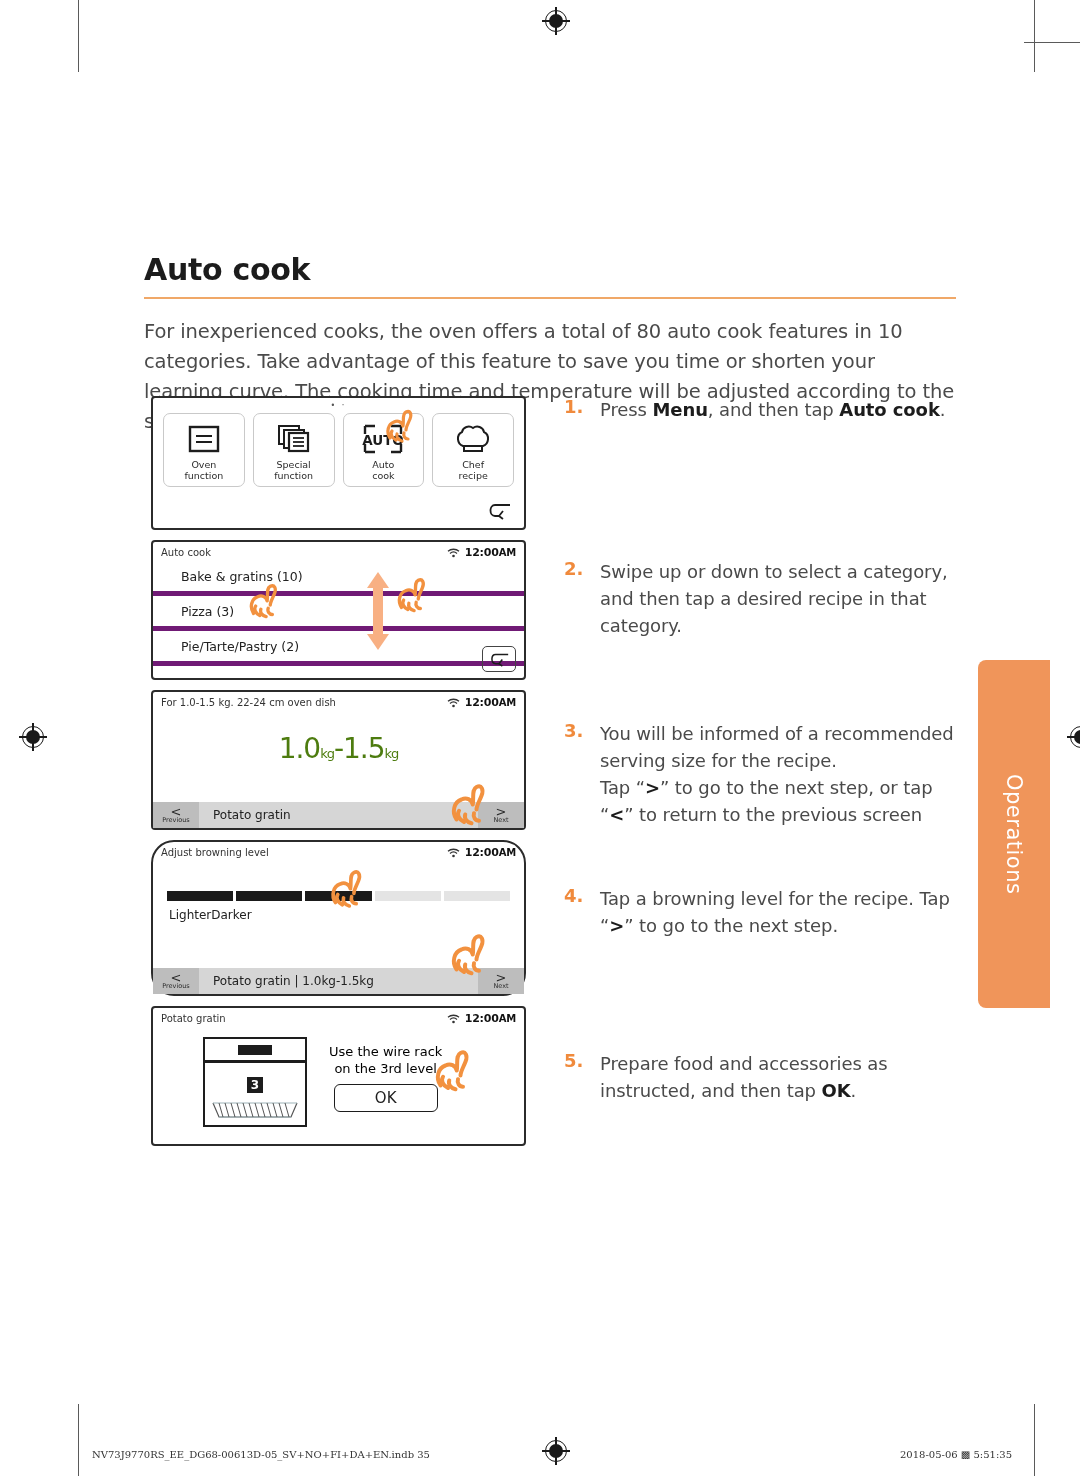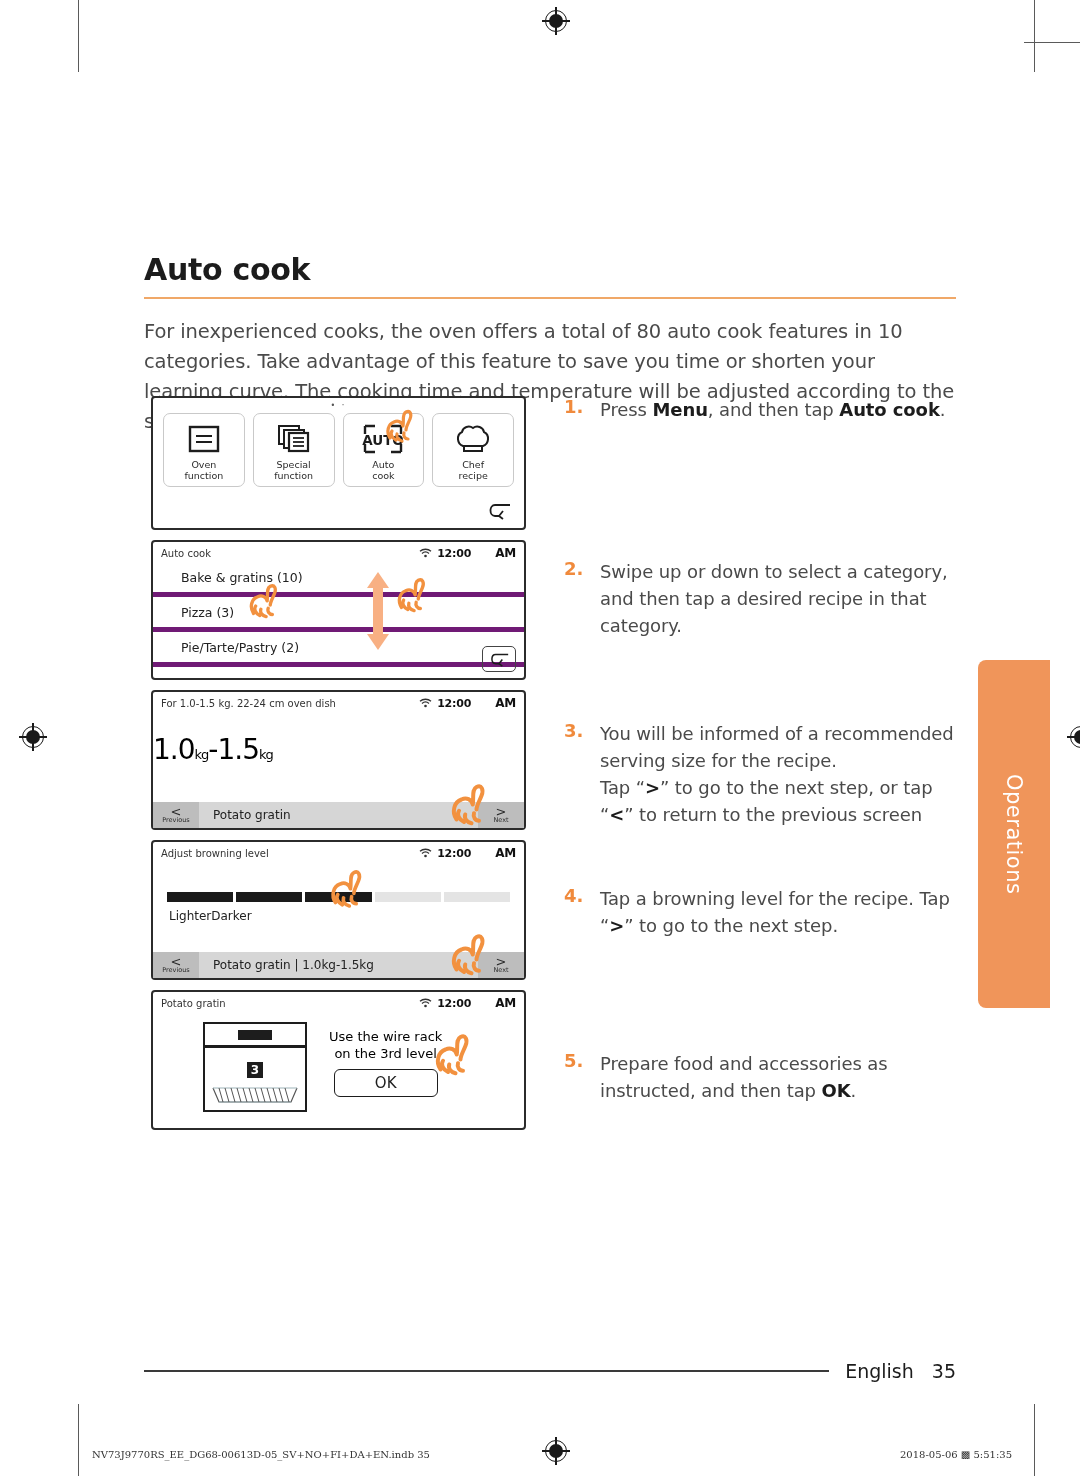--- a/index.html
+++ b/index.html
@@ -68,56 +68,56 @@
   .back-ico { position:absolute; right:12px; bottom:4px; }
 
   
   #panel-list { height:140px; }
   .scr-head {
     display:flex; align-items:center; justify-content:space-between;
     padding:4px 8px 2px 8px; font-size:10px; color:#333;
   }
   .scr-head .right { display:flex; align-items:center; gap:5px; }
   .clock { font-size:11px; font-weight:bold; color:#111; letter-spacing:-0.2px; }
-  .clock .ampm { font-size:12px; font-weight:bold;padding-left:24px; }
+  .clock .ampm { font-size:10px; font-weight:bold; }
   .list-row {
     height:35px; display:flex; align-items:center;
     padding-left:28px; font-size:12.5px; color:#222;
     border-bottom:5px solid #701a75;
   }
   .list-row:last-child { border-bottom:none; }
   .swipe-arrow { position:absolute; left:212px; top:30px; }
   .back-box {
     position:absolute; right:8px; bottom:6px; width:34px; height:26px;
     border:1px solid #444; border-radius:5px;
     display:flex; align-items:center; justify-content:center;
   }
 
   
   #panel-size { height:140px; }
   .size-big {
-    display:flex; align-items:center; justify-content:flex-start;
-    height:74px; font-size:28px; color:#000000; letter-spacing:-1px;
+    display:flex; align-items:center; justify-content:center;
+    height:74px; font-size:28px; color:#4d7c0f; letter-spacing:-1px;
   }
   .size-big .unit { font-size:13px;margin-top:11px; }
   .navbar {
     position:absolute; left:0; right:0; bottom:0; height:26px;
     background:#d6d6d6; display:flex; align-items:center;
   }
   .nav-prev, .nav-next {
     width:46px; height:26px; background:#bdbdbd;
     display:flex; flex-direction:column; align-items:center; justify-content:center;
     color:#2a2a2a;
   }
   .nav-prev .chev, .nav-next .chev { font-size:13px; line-height:11px; }
   .nav-prev .cap, .nav-next .cap { font-size:6.5px; line-height:7px; }
   .nav-title { flex:1; padding-left:14px; font-size:12px; color:#222; }
 
   
-  #panel-brown { height:140px; }
+  #panel-brown { height:156px;border-radius:23px; }
   .brown-bar { display:flex; gap:3px; padding:0 14px; margin-top:30px; }
   .seg { height:10px; flex:1; background:#e4e4e4; }
   .seg.on { background:#1a1a1a; }
   .brown-labels {
     display:flex; justify-content:flex-start;
     padding:7px 16px 0 16px; font-size:12px; color:#222;
   }
 
   
   #panel-rack { height:140px; }
@@ -483,22 +483,17 @@
     <div class="step" style="top:654px;">
       <div class="num">5.</div>
       <div class="txt">Prepare food and accessories as instructed, and then tap <b>OK</b>.</div>
     </div>
   </div>
 
   <div class="sidetab">
     <span>Operations</span>
   </div>
 
-  <div class="footer">
-    <div class="rule"></div>
-    <div class="lang">English</div>
-    <div class="pg">35</div>
-  </div>
 
   <div class="prn" id="prn-file">NV73J9770RS_EE_DG68-00613D-05_SV+NO+FI+DA+EN.indb   35</div>
   <div class="prn" id="prn-date">2018-05-06   ▩ 5:51:35</div>
 
 </div>
 
 </body></html>

